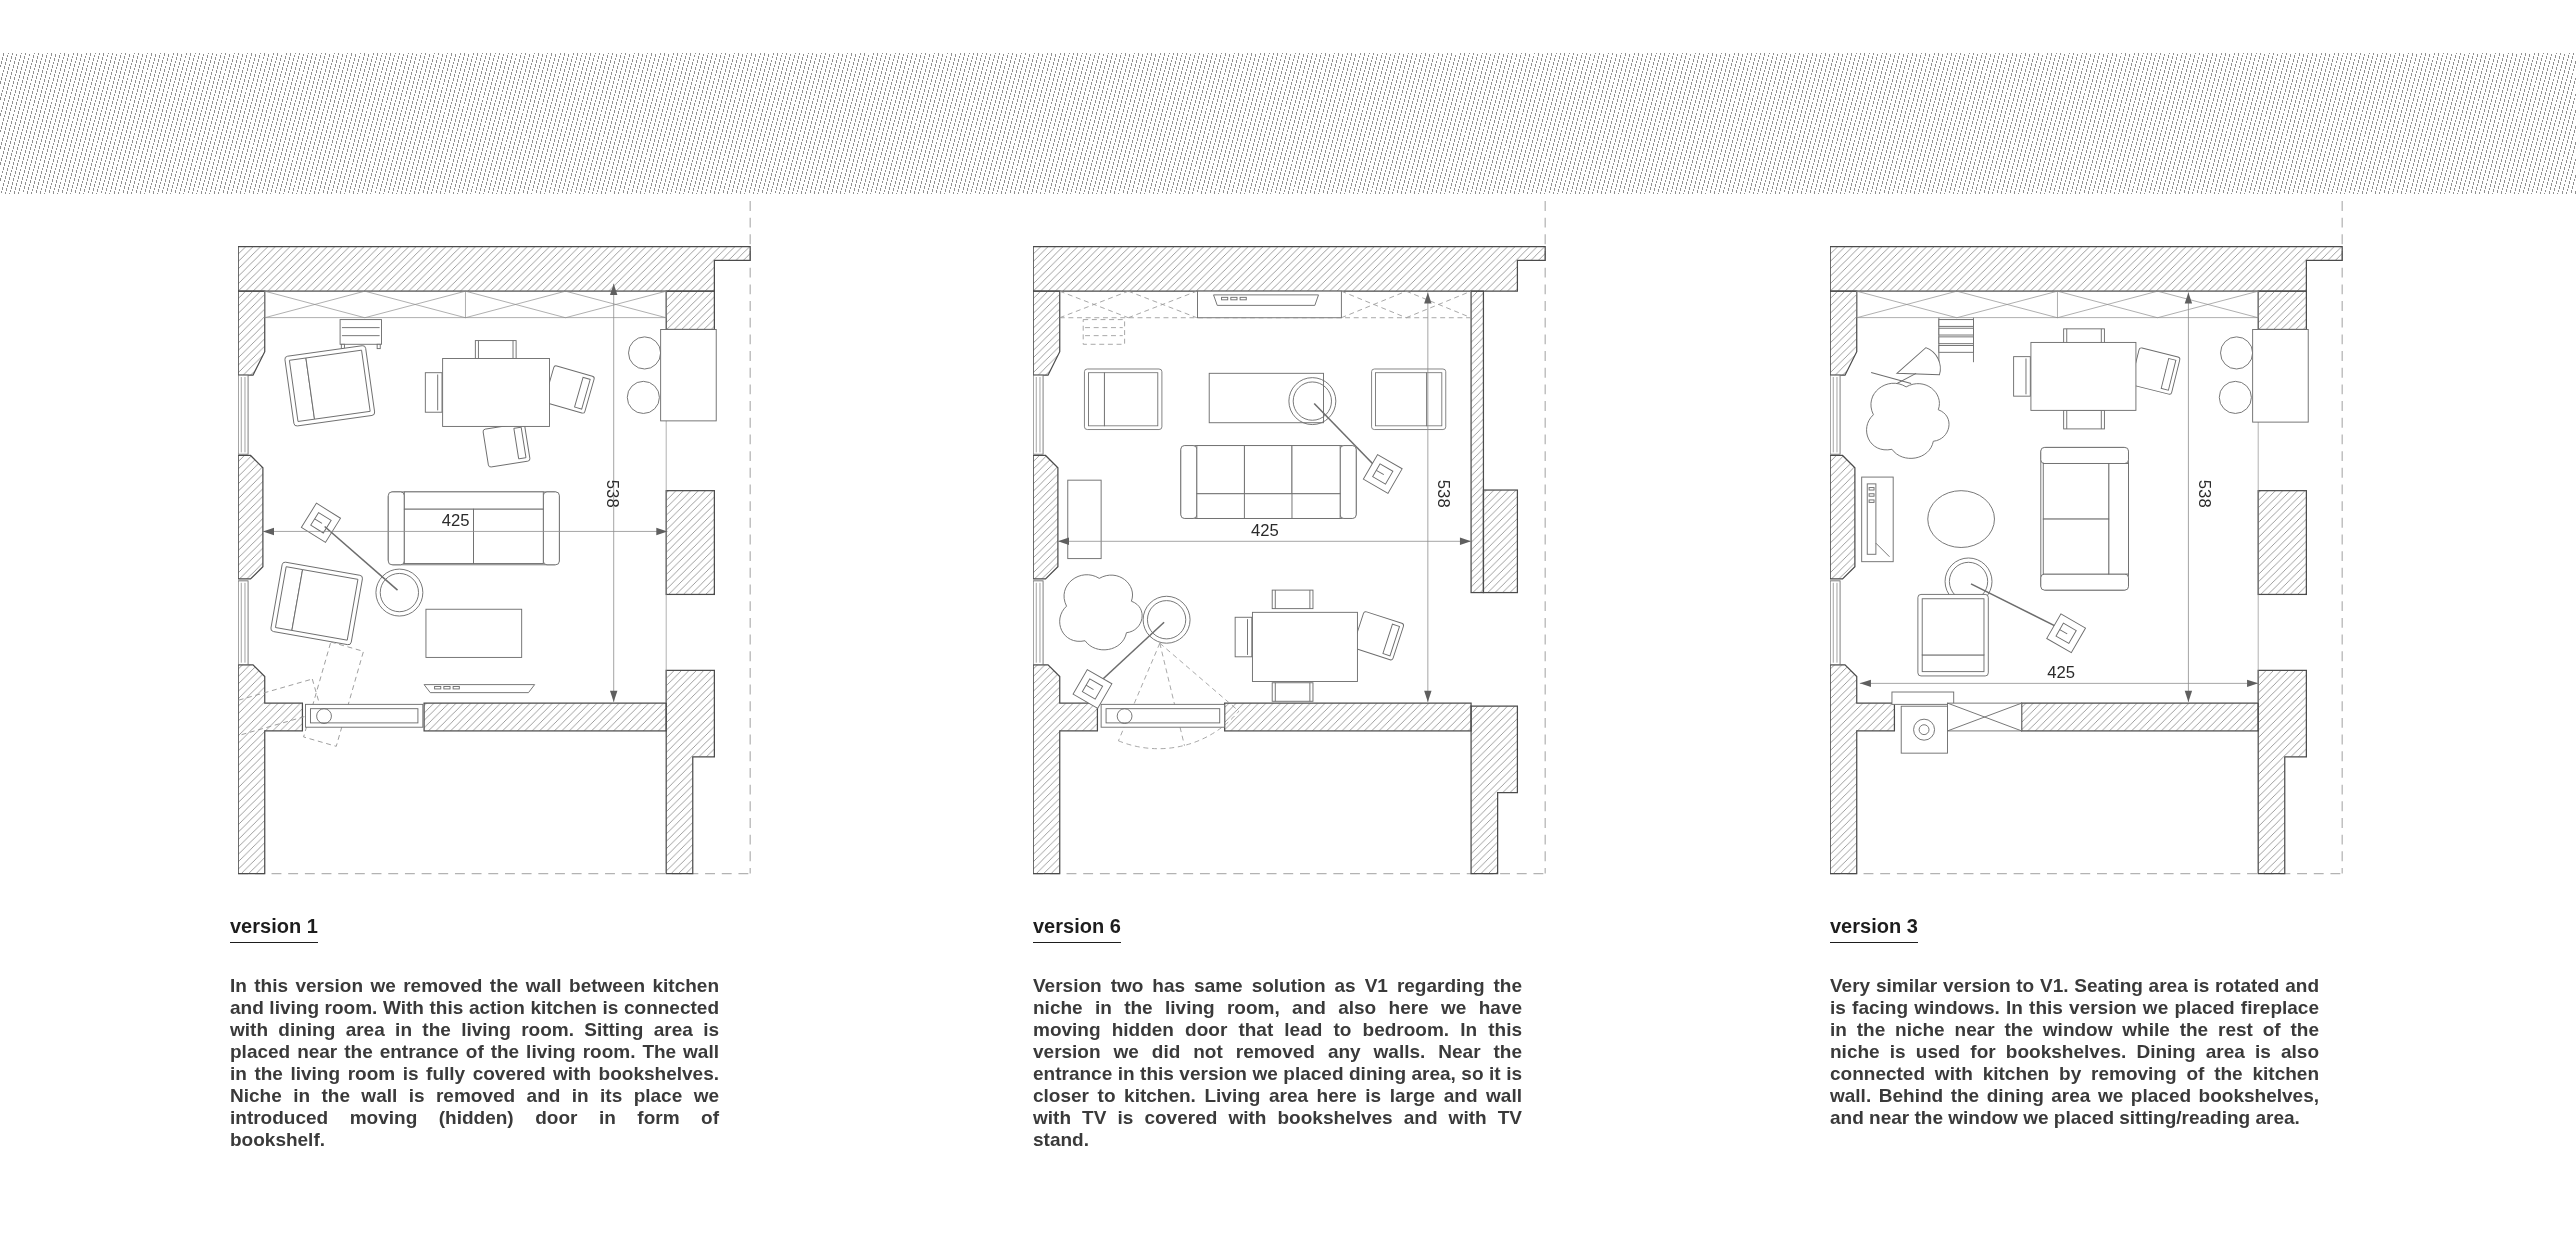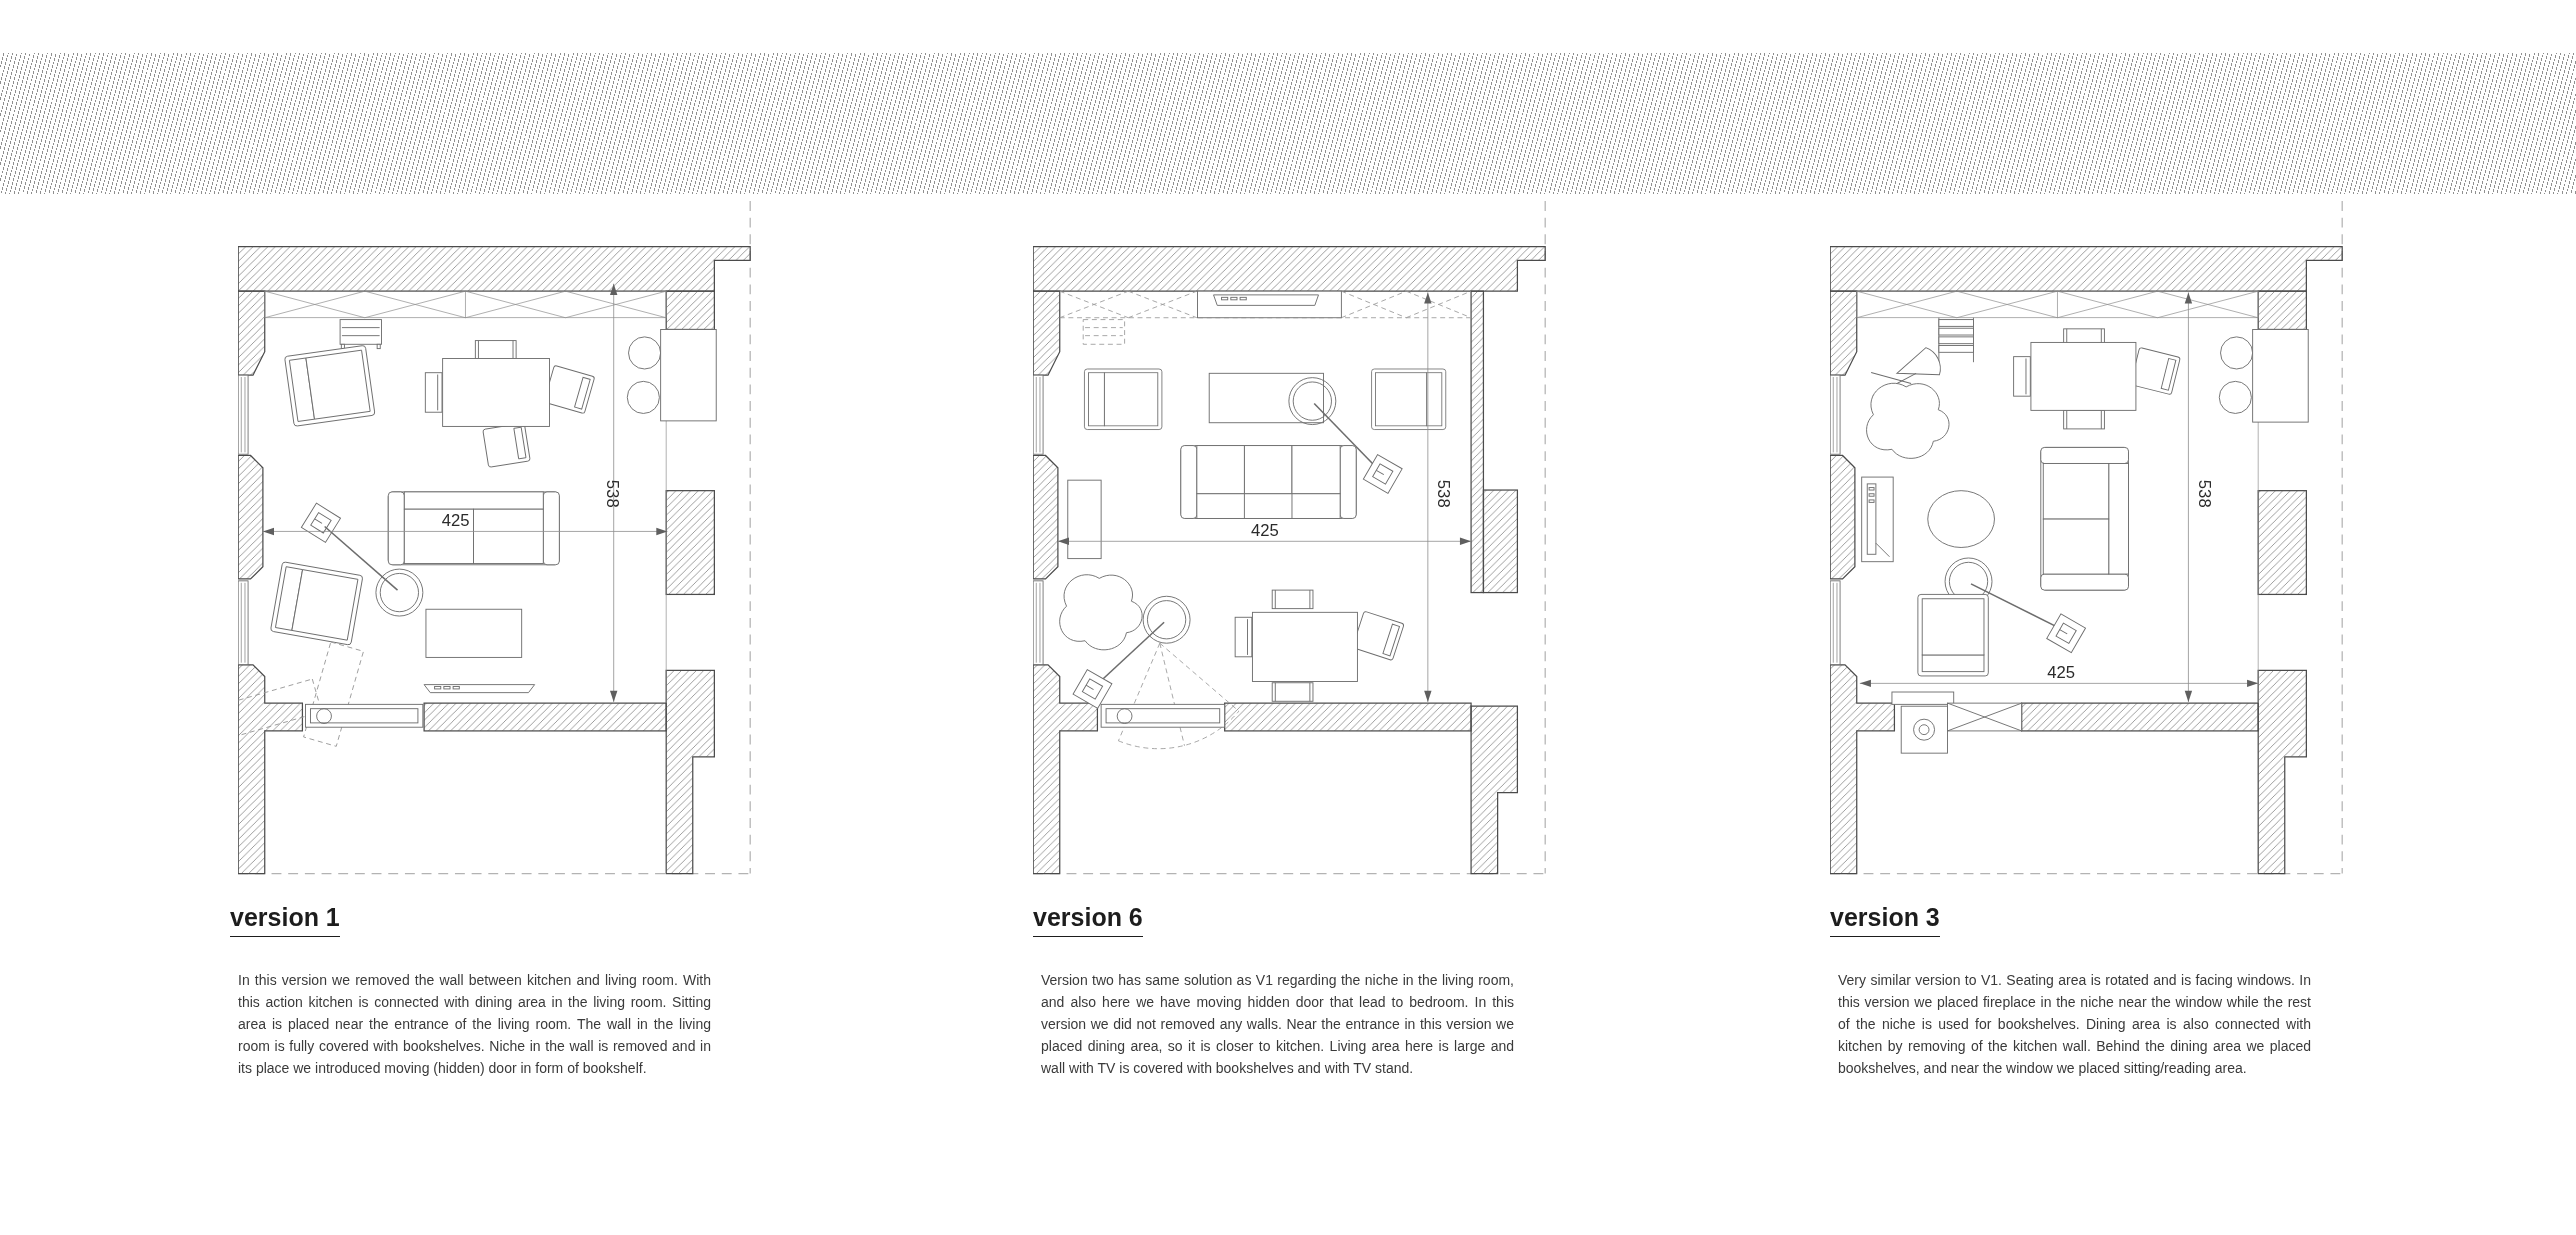--- a/index.html
+++ b/index.html
@@ -4,23 +4,23 @@
 <style>
   html,body{margin:0;padding:0;}
   body{width:2576px;height:1235px;background:#ffffff;position:relative;overflow:hidden;
        font-family:"Liberation Sans",sans-serif;}
   .band{position:absolute;left:0;top:53px;width:2576px;height:141px;
         background:repeating-linear-gradient(105deg,#ffffff 0px,#ffffff 3.5px,#8f8f8f 3.5px,#8f8f8f 4.2px);}
   .plan{position:absolute;top:201px;}
   #plan1{left:238px;} #plan2{left:1033px;} #plan3{left:1830px;}
   .col{position:absolute;top:903px;width:489px;}
   #col1{left:230px;} #col2{left:1033px;} #col3{left:1830px;}
-  .vtitle{font-size:25px;font-weight:bold;color:#1d1d1d;margin:0 0 32px 0;}
+  .vtitle{font-size:20px;font-weight:bold;color:#1d1d1d;margin:12px 0 32px 0;}
   .vtitle span{display:inline-block;border-bottom:1.9px solid #1d1d1d;padding-bottom:3.7px;}
-  .desc{font-size:14px;line-height:22px;color:#3a3a3a;text-align:justify;margin:8px;}
+  .desc{font-size:19px;line-height:22px;color:#3a3a3a;text-align:justify;margin:0;font-weight:bold;}
   svg{display:block;}
   .wall{fill:url(#hw);stroke:#4b4b4b;stroke-width:2;}
   .fur{stroke:#6d6d6d;stroke-width:1.5;fill:#ffffff;}
   .furn{stroke:#6d6d6d;stroke-width:1.5;fill:none;}
   .thin{stroke:#8a8a8a;stroke-width:1.1;fill:none;}
   .dash{stroke:#9a9a9a;stroke-width:1.4;fill:none;stroke-dasharray:8 6;}
   .bnd{stroke:#b3b3b3;stroke-width:2;fill:none;stroke-dasharray:16 11;}
   .dim{stroke:#8f8f8f;stroke-width:1.3;fill:none;}
   .dimt{font-size:27px;fill:#2b2b2b;}
   .arr{fill:#5f5f5f;stroke:none;}

